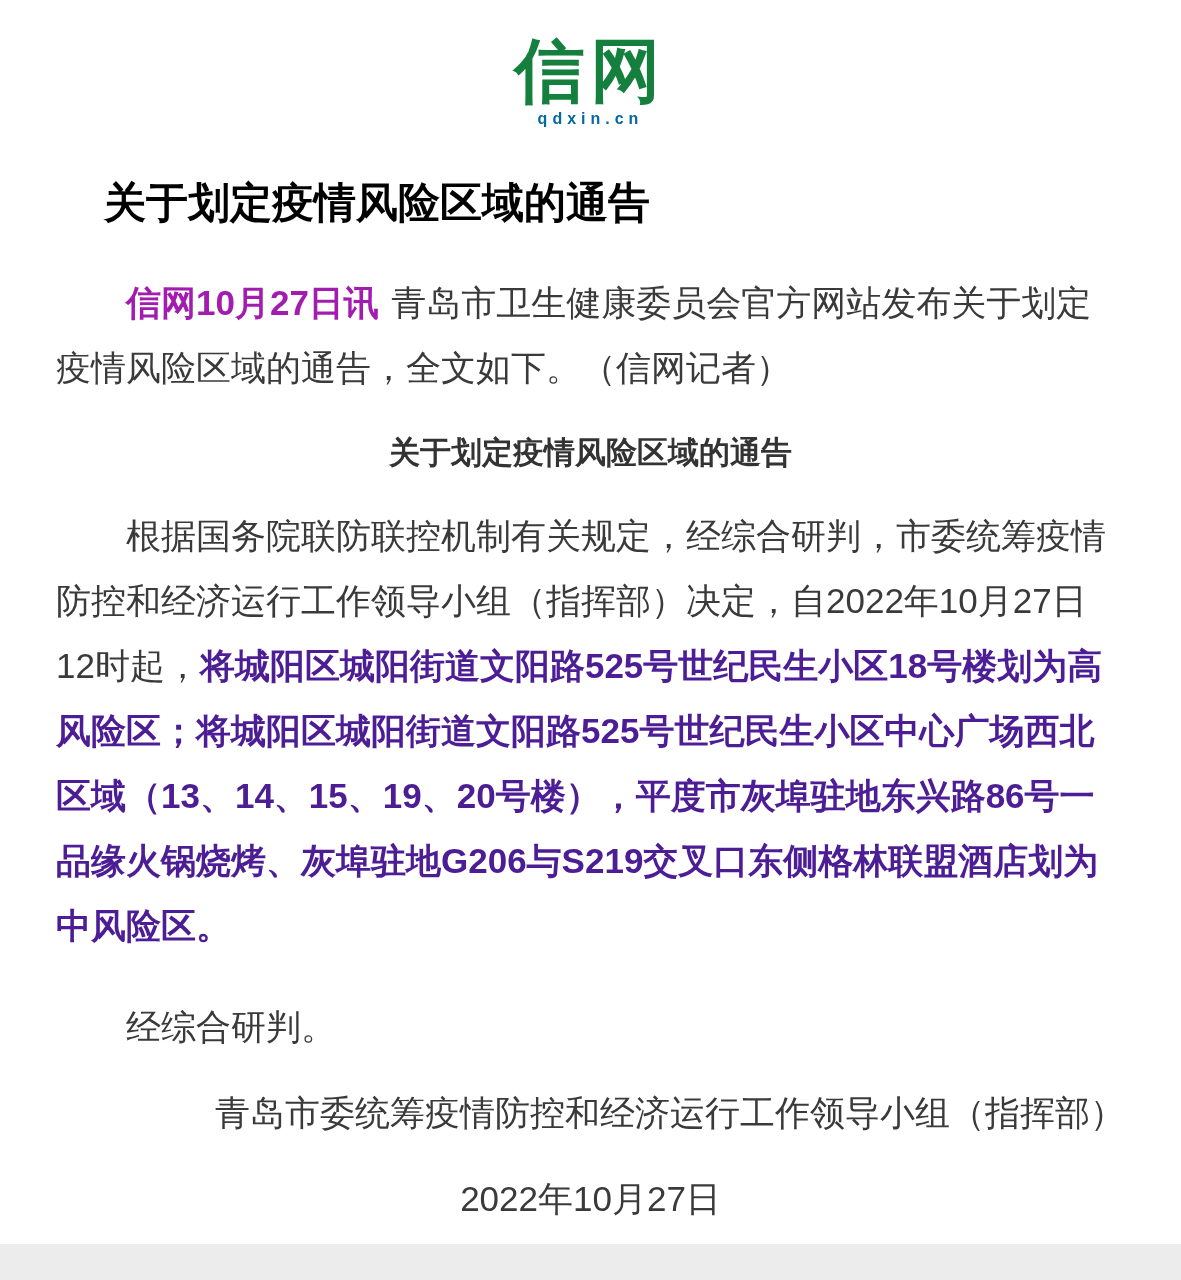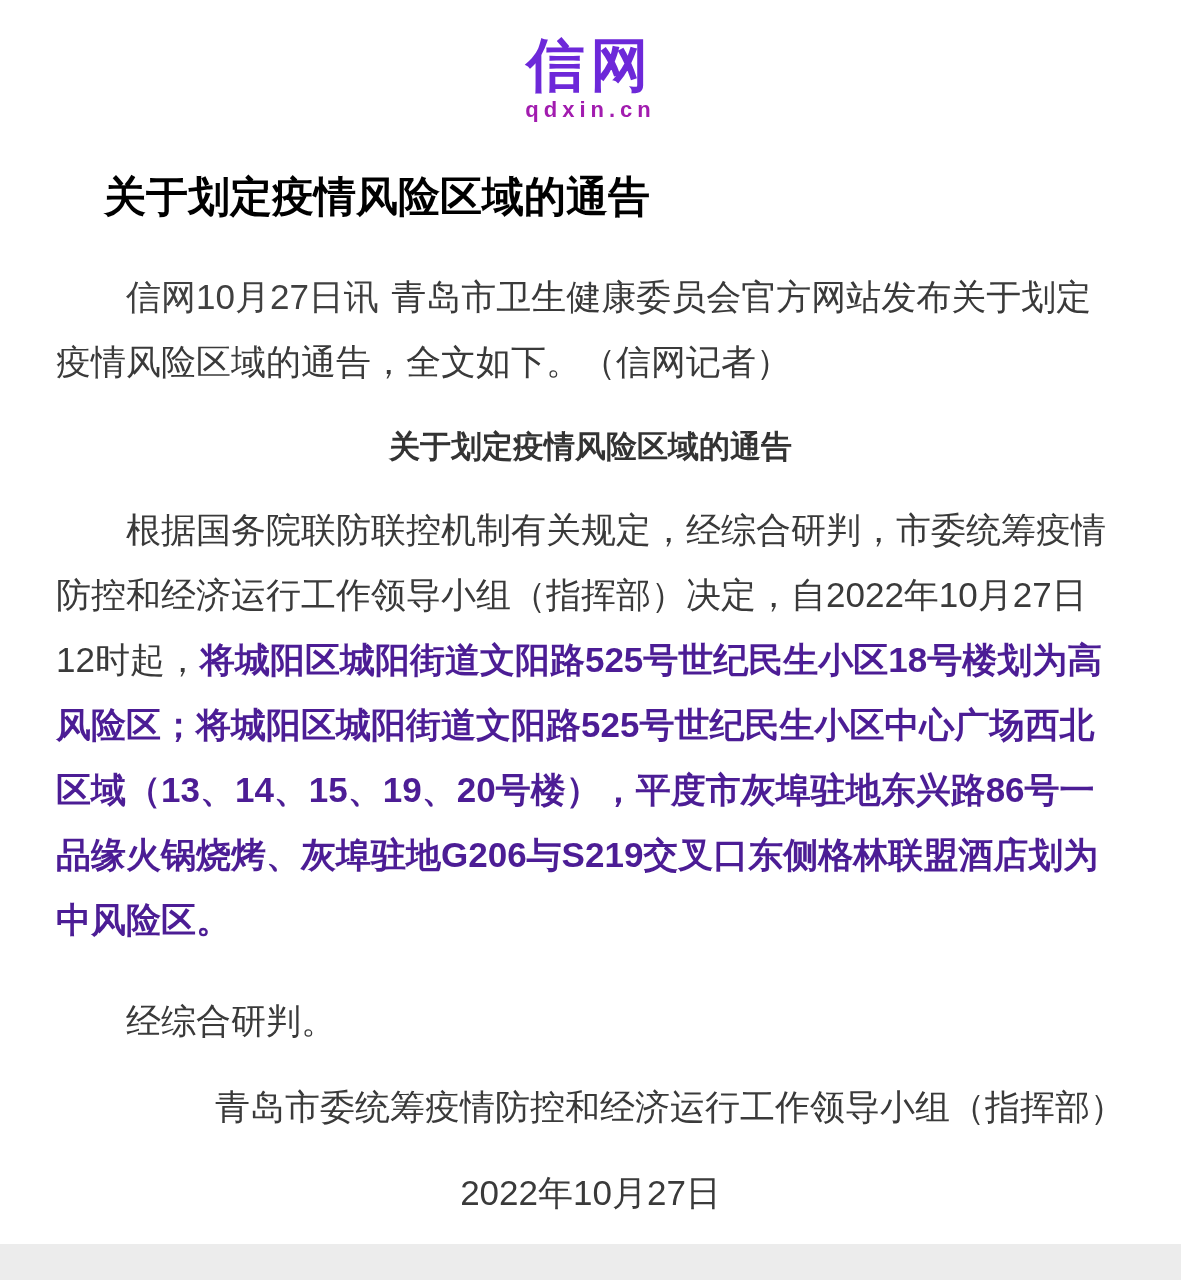--- a/index.html
+++ b/index.html
@@ -10,30 +10,30 @@
     font-family: "Liberation Sans", sans-serif;
     position: relative;
     overflow: hidden;
   }
   .logo-block {
     text-align: center;
     padding-top: 36px;
     line-height: 1;
   }
   .logo-cn {
-    font-size: 58px;
+    font-size: 70px;
     font-weight: bold;
-    color: #6d28d9;
+    color: #15803d;
     letter-spacing: 6px;
     line-height: 1;
   }
   .logo-domain {
-    font-size: 22px;
+    font-size: 16px;
     font-weight: bold;
-    color: #a21caf;
+    color: #0369a1;
     letter-spacing: 5px;
     margin-top: 5px;
     text-align: center;
   }
   .article {
     padding: 0 56px;
     color: #3a3a3a;
     font-size: 35px;
   }
   .title {
@@ -43,22 +43,22 @@
     margin: 50px 0 0 48px;
     line-height: 1.25;
   }
   .para {
     line-height: 65px;
     margin: 0;
     text-indent: 2em;
   }
   .p1 { margin-top: 40px; }
   .lead {
-    font-weight: normal;
-    color: #404040;
+    font-weight: bold;
+    color: #a21caf;
     margin-right: 0.35em;
   }
   .subtitle {
     font-size: 31px;
     font-weight: bold;
     color: #333333;
     text-align: center;
     text-indent: 0;
     line-height: 65px;
     margin: 20px 0 0 0;

